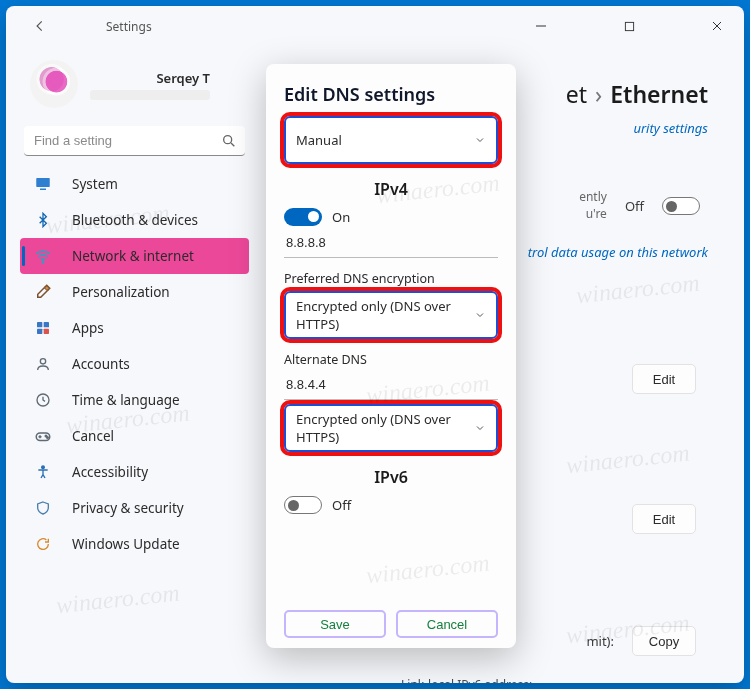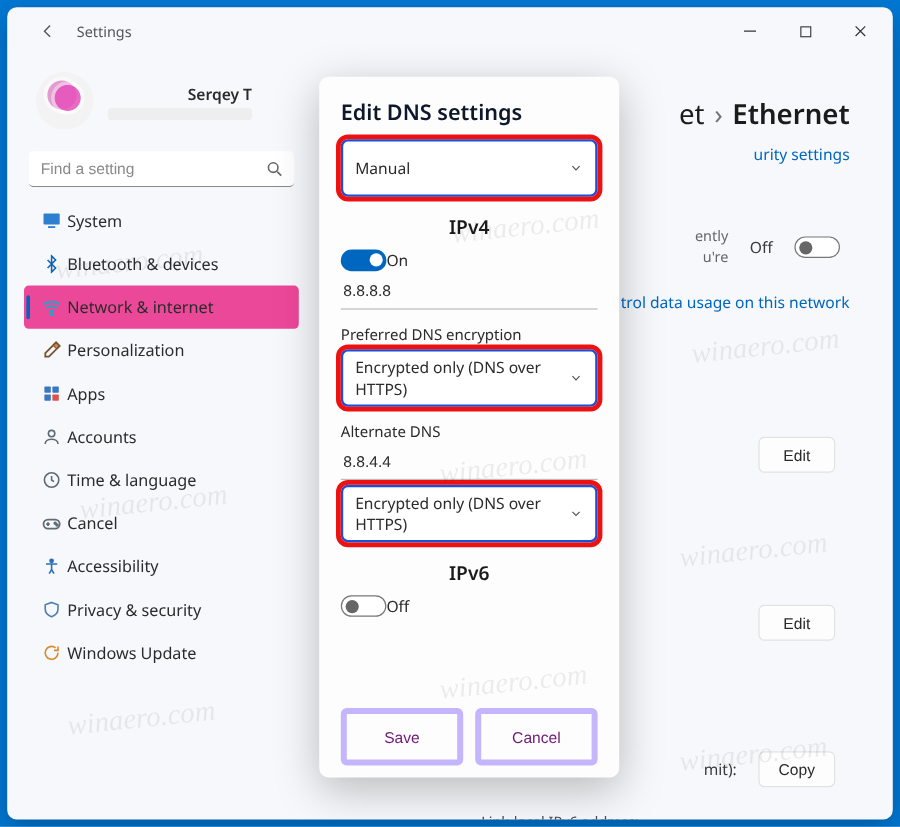--- a/index.html
+++ b/index.html
@@ -3,21 +3,21 @@
 <meta charset="utf-8">
 <style>
   * { box-sizing: border-box; margin: 0; padding: 0; }
   html, body { width: 750px; height: 689px; overflow: hidden; font-family: "Segoe UI", system-ui, sans-serif; }
   body { background: #0078d4; padding: 6px; }
   .window {
     width: 738px; height: 677px; background: #f7f8fb; border-radius: 8px;
     position: relative; overflow: hidden; box-shadow: 0 8px 24px rgba(0,0,0,.25);
   }
   
-  .titlebar { height: 40px; display: flex; align-items: center; padding: 0 4px 0 20px; }
+  .titlebar { height: 40px; display: flex; align-items: center; padding: 0 4px 0 20px; gap: 42px; }
   .titlebar .back { width: 28px; height: 28px; display: flex; align-items: center; justify-content: center; color: #555; border-radius: 4px; }
   .titlebar .title { font-size: 12px; color: #555; margin-left: 10px; }
   .titlebar .spacer { flex: 1; }
   .winbtn { width: 46px; height: 30px; display: flex; align-items: center; justify-content: center; color: #333; }
   
   .body { position: absolute; top: 40px; left: 0; right: 0; bottom: 0; display: flex; }
   .sidebar { width: 255px; padding: 6px 12px 12px 14px; }
   .main { flex: 1; padding: 32px 36px 16px 20px; position: relative; }
   
   .profile { display: flex; align-items: center; gap: 12px; padding: 8px 6px 14px 10px; }
@@ -29,65 +29,65 @@
   .search-wrap { position: relative; margin: 4px 4px 10px 4px; }
   .search-input {
     width: 100%; height: 30px; padding: 0 30px 0 10px; font-size: 13px;
     border: none; border-bottom: 1.5px solid #8a8a8a; background: #fff; border-radius: 4px;
   }
   .search-input::placeholder { color: #8a8a8a; }
   .search-ico { position: absolute; right: 8px; top: 50%; transform: translateY(-50%); width: 16px; height: 16px; color: #666; }
   
   .nav { margin-top: 6px; }
   .nav-item {
-    display: flex; align-items: center; gap: 4px; height: 36px; padding: 0 10px 0 14px;
+    display: flex; align-items: center; gap: 20px; height: 36px; padding: 0 10px 0 14px;
     border-radius: 4px; font-size: 13.5px; color: #2b2b2b; cursor: pointer;
   }
   .nav-item.active { background: #ec4899; position: relative; }
   .nav-item.active::before {
     content: ""; position: absolute; left: 2px; top: 8px; bottom: 8px; width: 3px;
     background: #0067c0; border-radius: 2px;
   }
   .nav-ico { width: 18px; height: 18px; display: inline-flex; align-items: center; justify-content: center; }
   
   .breadcrumb { display: flex; align-items: center; gap: 8px; font-size: 23px; color: #1b1b1b; font-weight: 600; margin-bottom: 6px; }
   .trail { font-size: 23px; font-weight: 400; color: #1b1b1b; }
-  .link { color: #0067c0; font-size: 13px; }
+  .link { color: #0067c0; font-size: 13px; font-style: italic; }
   .setting-row { display: flex; align-items: center; justify-content: flex-end; height: 68px; padding-right: 8px; gap: 18px; font-size: 13px; color: #3a3a3a; }
   .setting-row .toggle-off { width: 38px; height: 18px; border-radius: 10px; border: 1px solid #777; background: #fff; position: relative; }
   .setting-row .toggle-off::after { content:""; position:absolute; left:3px; top:2.5px; width:11px; height:11px; border-radius:50%; background:#666; }
   .edit-btn, .copy-btn { width: 64px; height: 30px; background: #fdfdfd; border: 1px solid #e2e2e4; border-radius: 5px; font-size: 13px; color: #2b2b2b; }
   .card-row { display:flex; align-items:center; justify-content:flex-end; height:70px; padding-right:12px; }
   .ipv6label { font-size: 12px; color: #4a4a4a; margin-left: 120px; }
   
   .dialog {
     position: absolute; left: 260px; top: 58px; width: 250px; height: 584px;
     background: #fdfdfd; border-radius: 8px; box-shadow: 0 10px 36px rgba(0,0,0,.25);
     padding: 18px 18px 10px 18px; display: flex; flex-direction: column;
   }
   .dlg-title { font-size: 18px; color: #0f172a; font-weight: 600; margin-bottom: 10px; }
   .select-box {
     width: 100%; height: 48px; border: 2px solid #1d4ed8; border-radius: 4px; background: #fff;
     display: flex; align-items: center; justify-content: space-between; padding: 0 10px; font-size: 13px; color: #2b2b2b;
   }
   .select-box .chev { color: #555; }
   .hl { outline: 4px solid #e11; outline-offset: 0; border-radius: 6px; }
   .section-h { font-size: 16px; font-weight: 600; color: #1b1b1b; margin-top: 14px; text-align: center; }
-  .switch-row { display: flex; align-items: center; margin-top: 8px; font-size: 13px; color: #2b2b2b; }
+  .switch-row { display: flex; align-items: center; gap: 10px; margin-top: 8px; font-size: 13px; color: #2b2b2b; }
   .switch-on { width: 38px; height: 18px; border-radius: 10px; background: #0067c0; position: relative; }
   .switch-on::after { content:""; position:absolute; right:3px; top:2.5px; width:11px; height:11px; border-radius:50%; background:#fff; }
   .switch-off { width: 38px; height: 18px; border-radius: 10px; border: 1px solid #777; background: #fff; position: relative; }
   .switch-off::after { content:""; position:absolute; left:3px; top:2.5px; width:11px; height:11px; border-radius:50%; background:#666; }
   .lbl { font-size: 12.5px; color: #2b2b2b; margin-top: 12px; }
   .txt-input {
     width: 100%; height: 30px; border: none; border-bottom: 1px solid #bcbcbe; background: transparent;
     font-size: 13px; padding: 0 2px; color: #2b2b2b; margin-top: 2px;
   }
   .dlg-footer { margin-top: auto; display: flex; gap: 10px; padding-top: 12px; }
-  .dlg-btn { flex: 1; height: 48px; background: #fdfdfd; border: 5px solid #c4b5fd; border-radius: 5px; font-size: 13px; color: #701a75; }
+  .dlg-btn { flex: 1; height: 28px; background: #fdfdfd; border: 2px solid #c4b5fd; border-radius: 5px; font-size: 13px; color: #15803d; }
   
   .wm {
     position: absolute; color: rgba(0,0,0,.07); font-size: 24px; font-style: italic;
     pointer-events: none; user-select: none; transform: rotate(-6deg);
     font-family: Georgia, serif;
   }
   svg { display: block; }
 </style>
 </head>
 <body>

